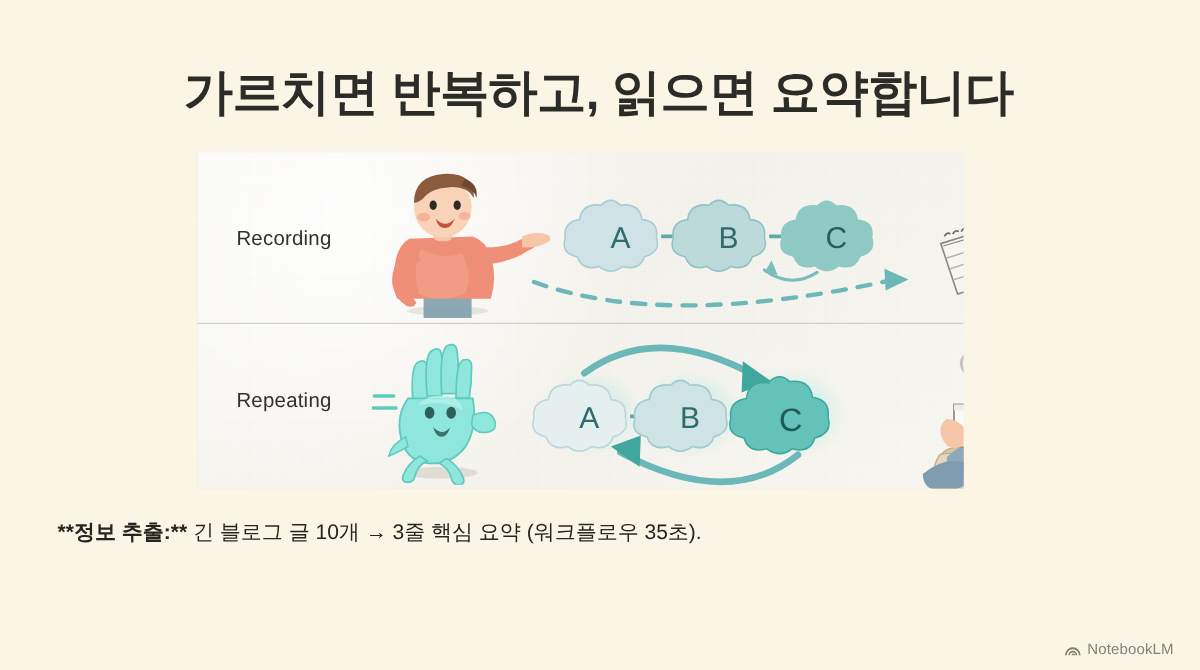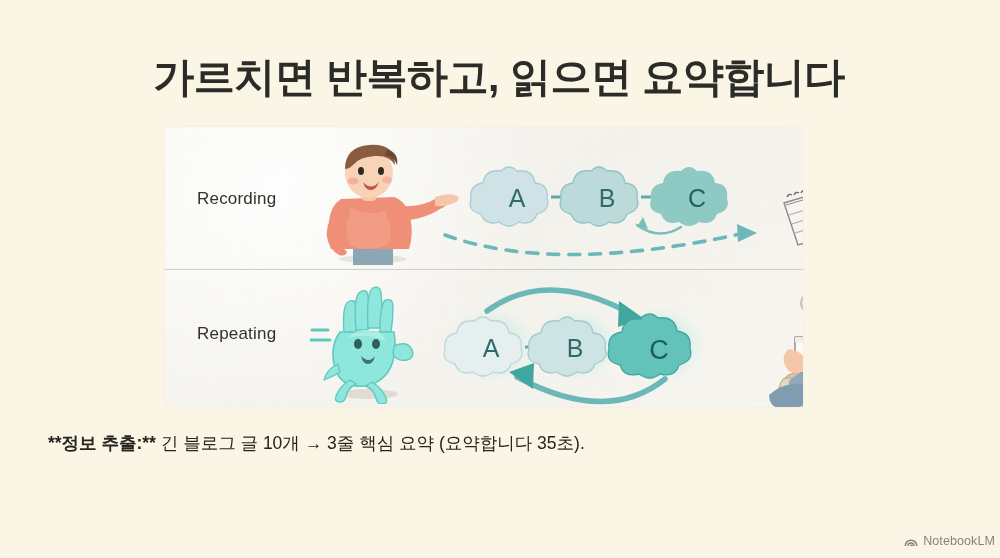--- a/index.html
+++ b/index.html
@@ -96,21 +96,21 @@
     line-height: 30px;
     color: #262421;
     white-space: nowrap;
     font-family: "Liberation Sans", "DejaVu Sans", sans-serif;
   }
   .body-line .lead { font-weight: 700; }
 
   
   #footer-logo {
     position: absolute;
-    right: 5px;
+    right: 22px;
     bottom: 10px;
     display: flex;
     align-items: center;
     gap: 5px;
     opacity: .62;
   }
   #footer-logo-text {
     font-size: 12.5px;
     color: #3c3a36;
     letter-spacing: .1px;
@@ -360,21 +360,21 @@
 
       <ellipse cx="92" cy="66" rx="6" ry="4" fill="#f3a08c" opacity=".6"></ellipse>
       <ellipse cx="124" cy="66" rx="5" ry="3.5" fill="#f3a08c" opacity=".5"></ellipse>
 
       <path d="M100 70 q8 7 14 -1" stroke="#c7503f" stroke-width="2" fill="none" stroke-linecap="round"></path>
     </svg>
   </div>
 
   <div id="body-text">
     <div class="body-line">
-      <span class="lead">**정보 추출:**</span><span> 긴 블로그 글 10개 → 3줄 핵심 요약 (요약합니다 35초).</span>
+      <span class="lead">**정보 추출:**</span><span> 긴 블로그 글 10개 → 3줄 핵심 요약 (워크플로우 35초).</span>
     </div>
   </div>
 
   <div id="footer-logo">
     <svg width="14" height="12" viewBox="0 0 14 12">
       <path d="M1.2 11 a5.8 5.8 0 0 1 11.6 0" fill="none" stroke="#3c3a36" stroke-width="1.5"></path>
       <path d="M4 11 a3 3 0 0 1 6 0" fill="none" stroke="#3c3a36" stroke-width="1.3"></path>
       <path d="M6.6 11 a0.9 0.9 0 0 1 1.8 0" fill="none" stroke="#3c3a36" stroke-width="1.2"></path>
     </svg>
     <span id="footer-logo-text">NotebookLM</span>

